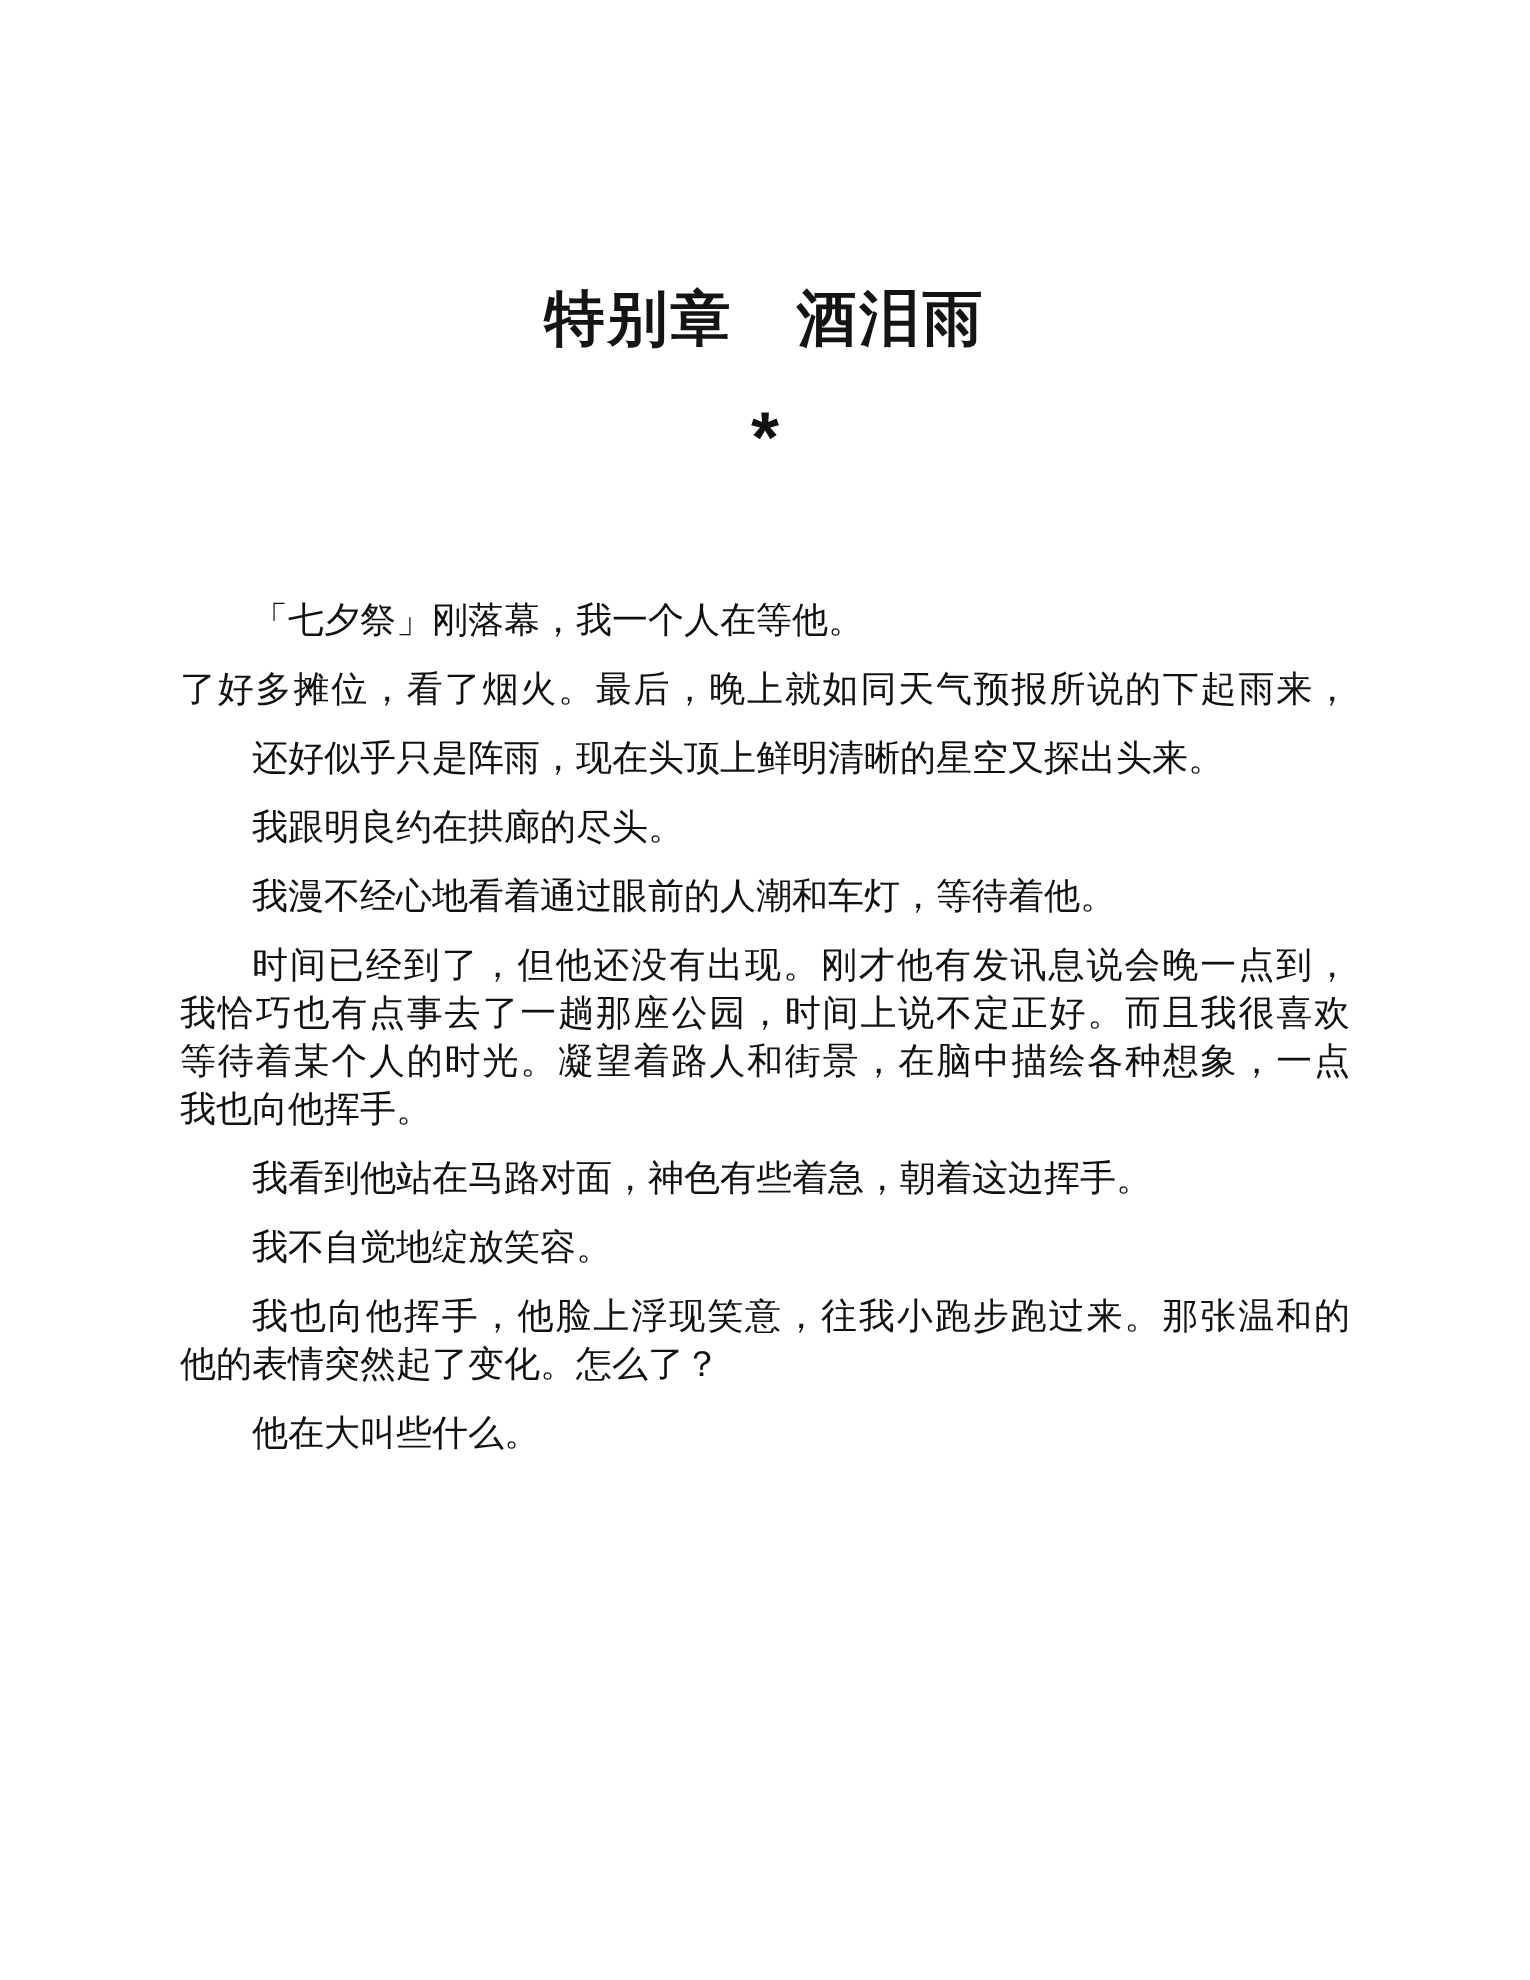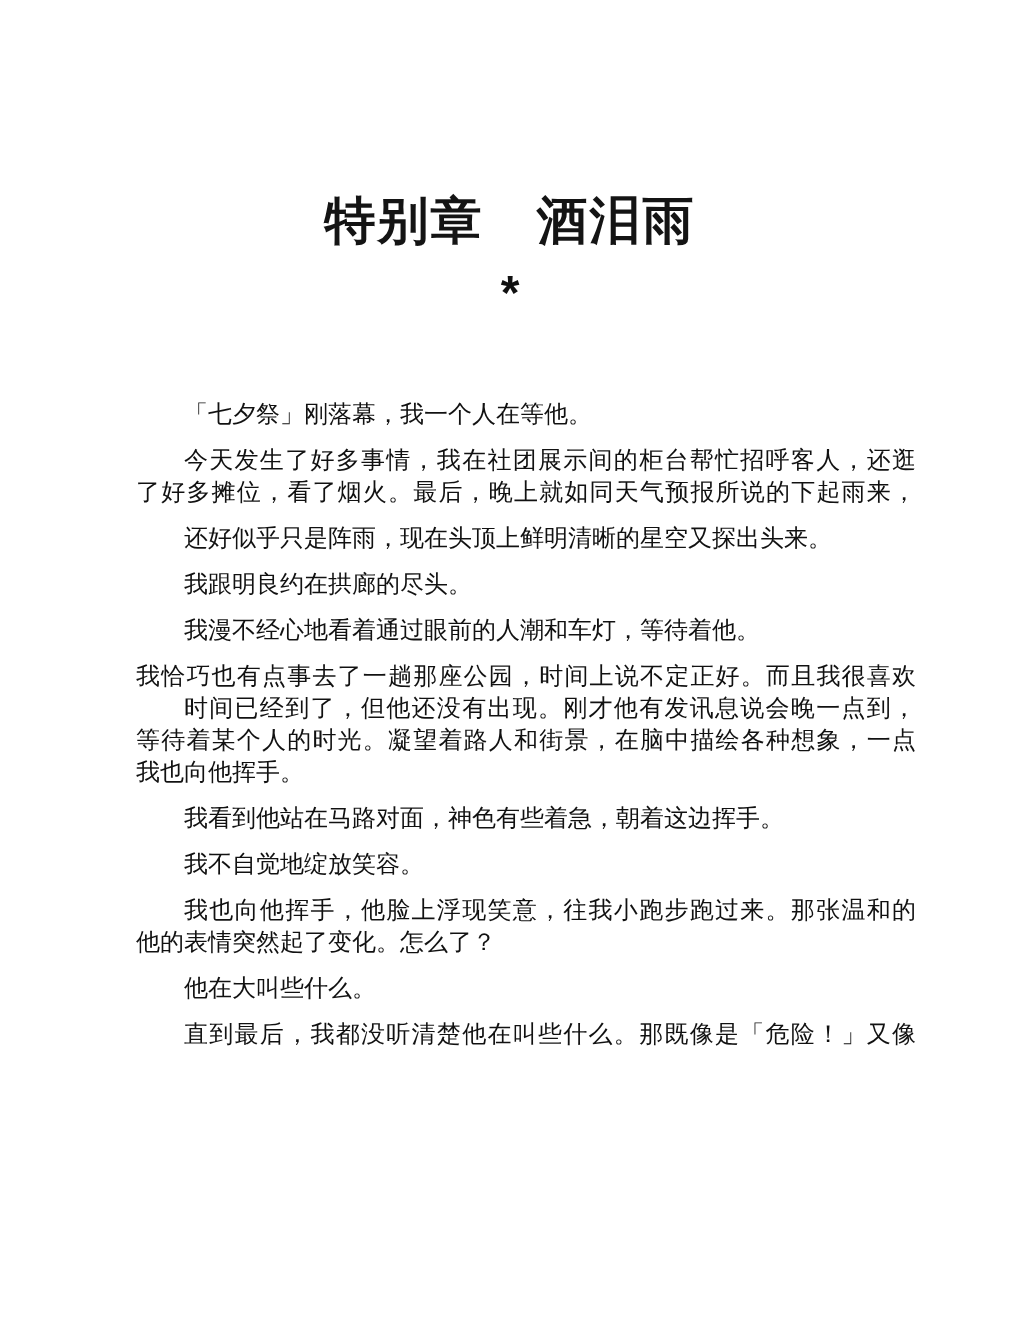--- a/index.html
+++ b/index.html
@@ -14,41 +14,41 @@
       overflow: hidden;
       color: #111111;
     }
     .chapter-title {
       position: absolute;
       top: 160px;
       left: 0;
       width: 1020px;
       text-align: center;
       font-family: "DejaVu Serif", "Liberation Serif", serif;
-      font-size: 51px;
+      font-size: 40px;
       line-height: 52px;
       letter-spacing: 2px;
       white-space: pre;
       color: #141414;
     }
     .separator {
       position: absolute;
       top: 268px;
       left: 0;
       width: 1020px;
       text-align: center;
       font-family: "Liberation Sans", sans-serif;
       font-size: 48px;
       font-weight: bold;
       line-height: 50px;
       color: #111111;
     }
     .body-text {
       position: absolute;
-      left: 136px;
+      left: 120px;
       width: 780px;
       top: 398px;
       font-family: Liberation Serif, serif;
       font-size: 24px;
       color: #111111;
     }
     .para {
       margin: 0 0 14px 0;
     }
     .line {
@@ -71,39 +71,38 @@
 <h1 class="chapter-title">特别章　酒泪雨</h1>
 <div class="separator">*</div>
 
 <div class="body-text">
 
   <p class="para">
     <span class="line indent">「七夕祭」刚落幕，我一个人在等他。</span>
   </p>
 
   <p class="para">
-    <span class="line indent justify">今天发生了好多事情，我在社团展示间的柜台帮忙招呼客人，还逛</span>
     <span class="line justify">了好多摊位，看了烟火。最后，晚上就如同天气预报所说的下起雨来，</span>
   </p>
 
   <p class="para">
     <span class="line indent">还好似乎只是阵雨，现在头顶上鲜明清晰的星空又探出头来。</span>
   </p>
 
   <p class="para">
     <span class="line indent">我跟明良约在拱廊的尽头。</span>
   </p>
 
   <p class="para">
     <span class="line indent">我漫不经心地看着通过眼前的人潮和车灯，等待着他。</span>
   </p>
 
   <p class="para">
+    <span class="line indent justify">时间已经到了，但他还没有出现。刚才他有发讯息说会晚一点到，</span>
     <span class="line justify">我恰巧也有点事去了一趟那座公园，时间上说不定正好。而且我很喜欢</span>
-    <span class="line indent justify">时间已经到了，但他还没有出现。刚才他有发讯息说会晚一点到，</span>
     <span class="line justify">等待着某个人的时光。凝望着路人和街景，在脑中描绘各种想象，一点</span>
     <span class="line">我也向他挥手。</span>
   </p>
 
 
   <p class="para">
     <span class="line indent">我看到他站在马路对面，神色有些着急，朝着这边挥手。</span>
   </p>
 
   <p class="para">
@@ -112,17 +111,14 @@
 
   <p class="para">
     <span class="line indent justify">我也向他挥手，他脸上浮现笑意，往我小跑步跑过来。那张温和的</span>
     <span class="line">他的表情突然起了变化。怎么了？</span>
   </p>
 
   <p class="para">
     <span class="line indent">他在大叫些什么。</span>
   </p>
 
-  <p class="para">
-    <span class="line indent justify">直到最后，我都没听清楚他在叫些什么。那既像是「危险！」又像</span>
-  </p>
 
 </div>
 
 </body></html>

